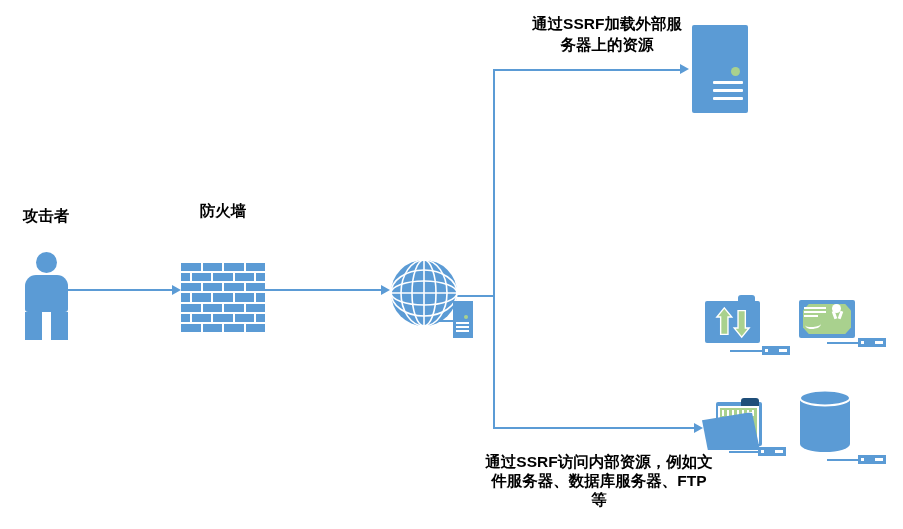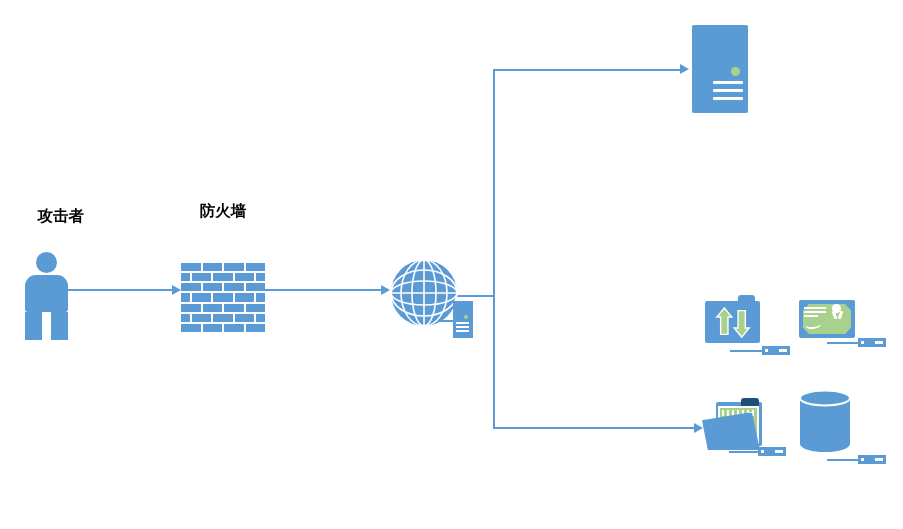--- a/index.html
+++ b/index.html
@@ -86,22 +86,27 @@
   <div class="cline v" style="left:493px;top:70px;height:359px;"></div>
 
   <div class="cline" style="left:493px;top:69px;width:187px;"></div>
   <div class="ahead" style="left:680px;top:64px;"></div>
 
   <div class="cline" style="left:493px;top:427px;width:201px;"></div>
   <div class="ahead" style="left:694px;top:423px;"></div>
 
   <div class="cline" style="left:428px;top:320px;width:25px;"></div>
 
-  <div class="label" style="left:24px;top:206px;width:60px;text-align:right;">攻击者</div>
+  <div class="label" style="left:16px;top:206px;width:60px;">攻击者</div>
   <div class="label" style="left:181px;top:201px;width:84px;">防火墙</div>
+  <div class="label" style="left:497px;top:13px;width:220px;line-height:21px;">通过SSRF加载外部服
+务器上的资源</div>
+  <div class="label" style="left:464px;top:452px;width:270px;line-height:19px;">通过SSRF访问内部资源，例如文
+件服务器、数据库服务器、FTP
+等</div>
 
   <div class="person">
     <div class="person-head"></div>
     <div class="person-torso"></div>
     <div class="person-legs">
       <div class="person-leg"></div>
       <div class="person-leg"></div>
     </div>
   </div>
 

